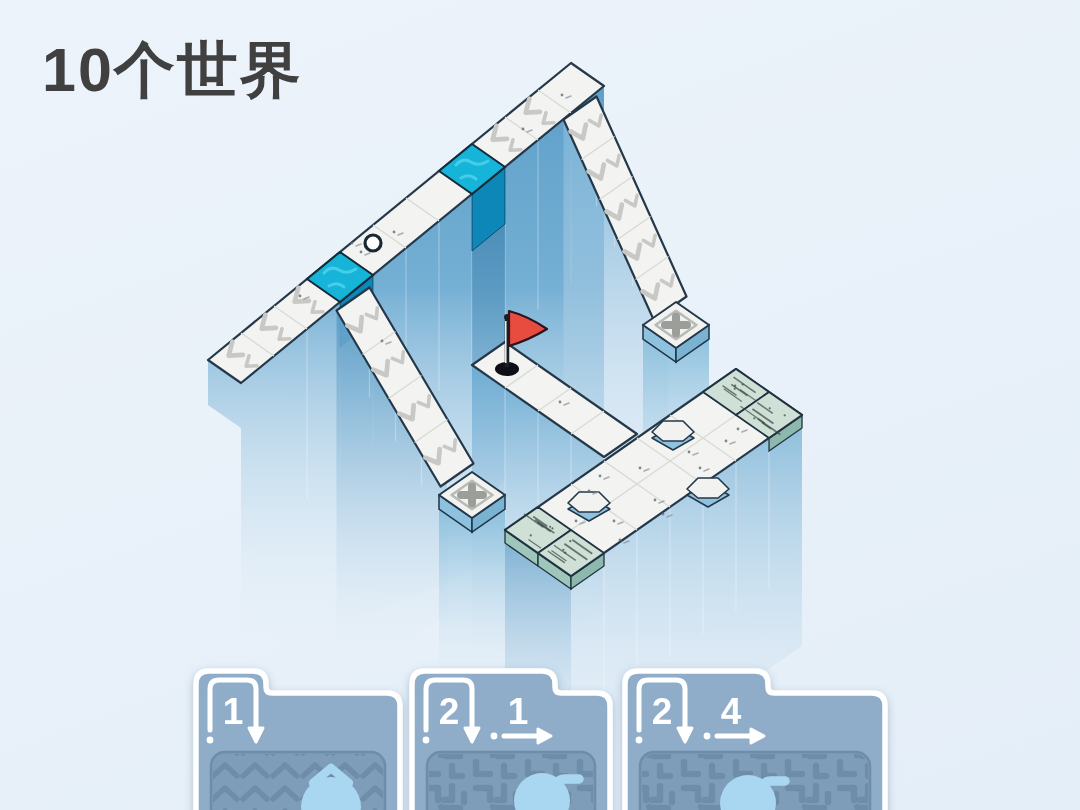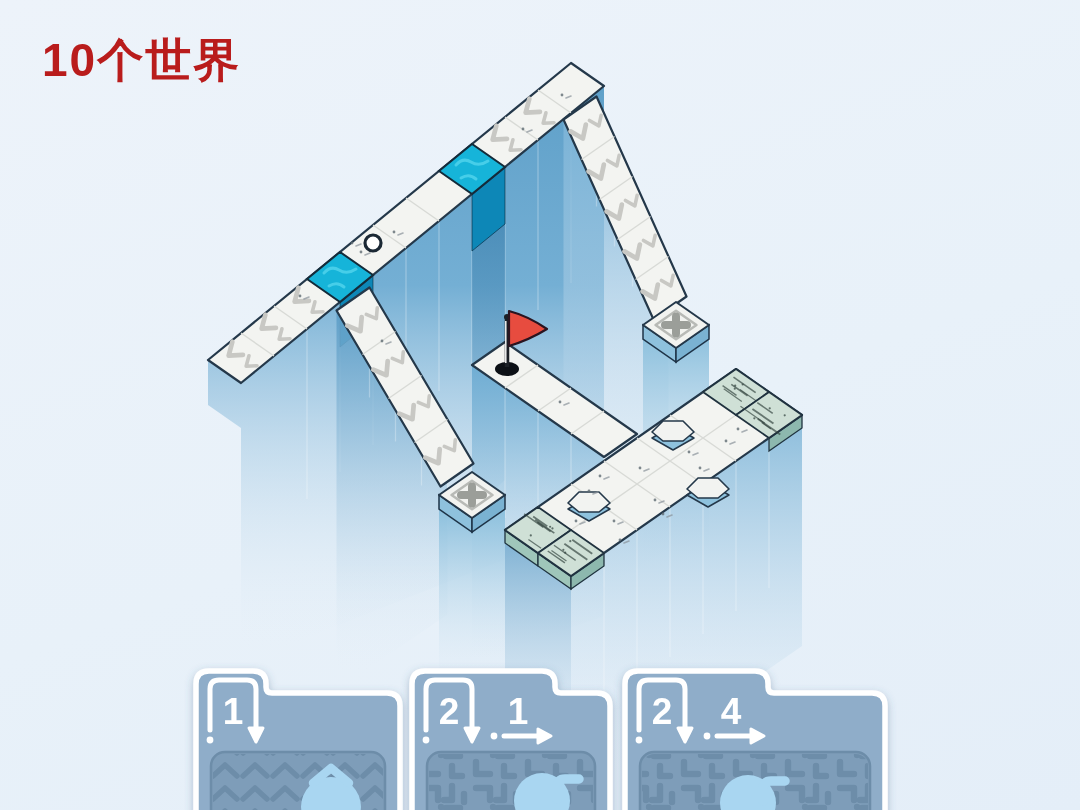--- a/index.html
+++ b/index.html
@@ -5,21 +5,21 @@
   html,body{margin:0;padding:0;}
   body{
     width:1080px;height:810px;overflow:hidden;
     background:linear-gradient(160deg,#edf3fa 0%,#e8f1f9 55%,#e4eef8 100%);
     font-family:"Liberation Sans",sans-serif;
   }
   .stage{position:relative;width:1080px;height:810px;}
   .stage svg{position:absolute;left:0;top:0;}
   .page-title{
     position:absolute;left:42px;top:30px;margin:0;
-    font-size:46px;font-weight:800;letter-spacing:2px;color:#b91c1c;
+    font-size:61px;font-weight:800;letter-spacing:2px;color:#404040;
     font-family:"Liberation Sans",sans-serif;z-index:5;
   }
 </style>
 </head>
 <body>
 
 <div class="stage">
   <h1 class="page-title">10个世界</h1>
   <svg id="scene" viewBox="0 0 1080 810" width="1080" height="810">
       <defs>

